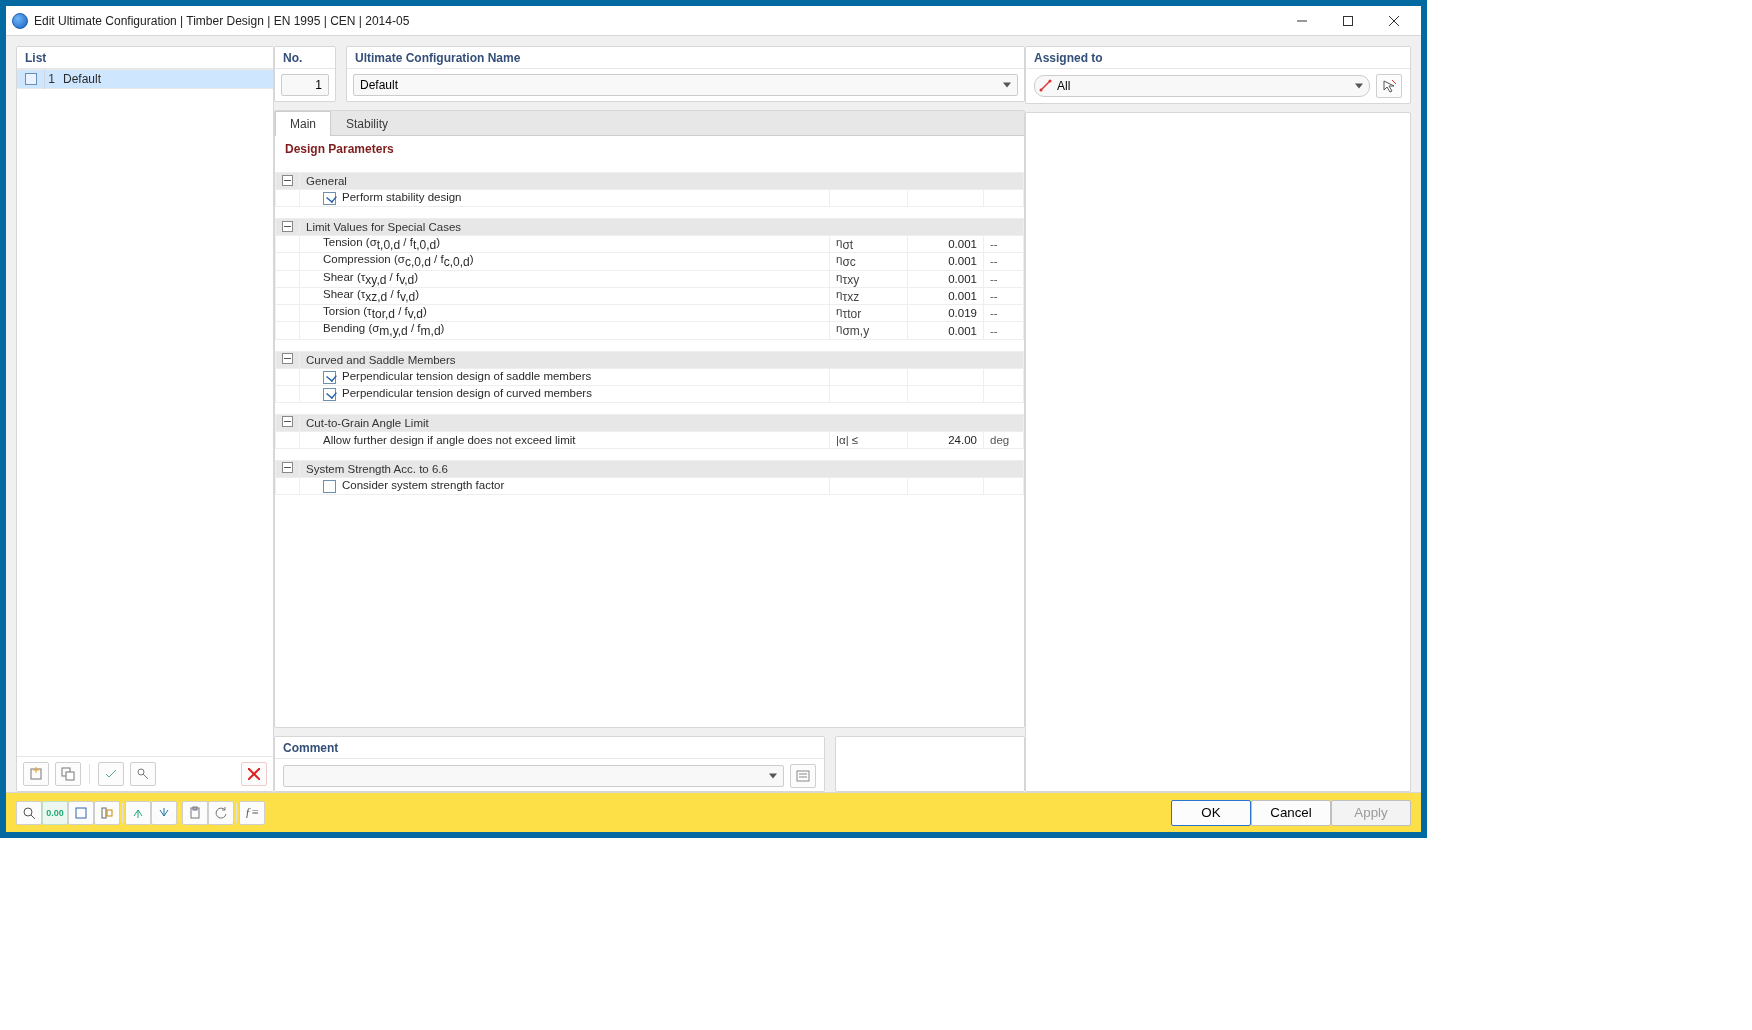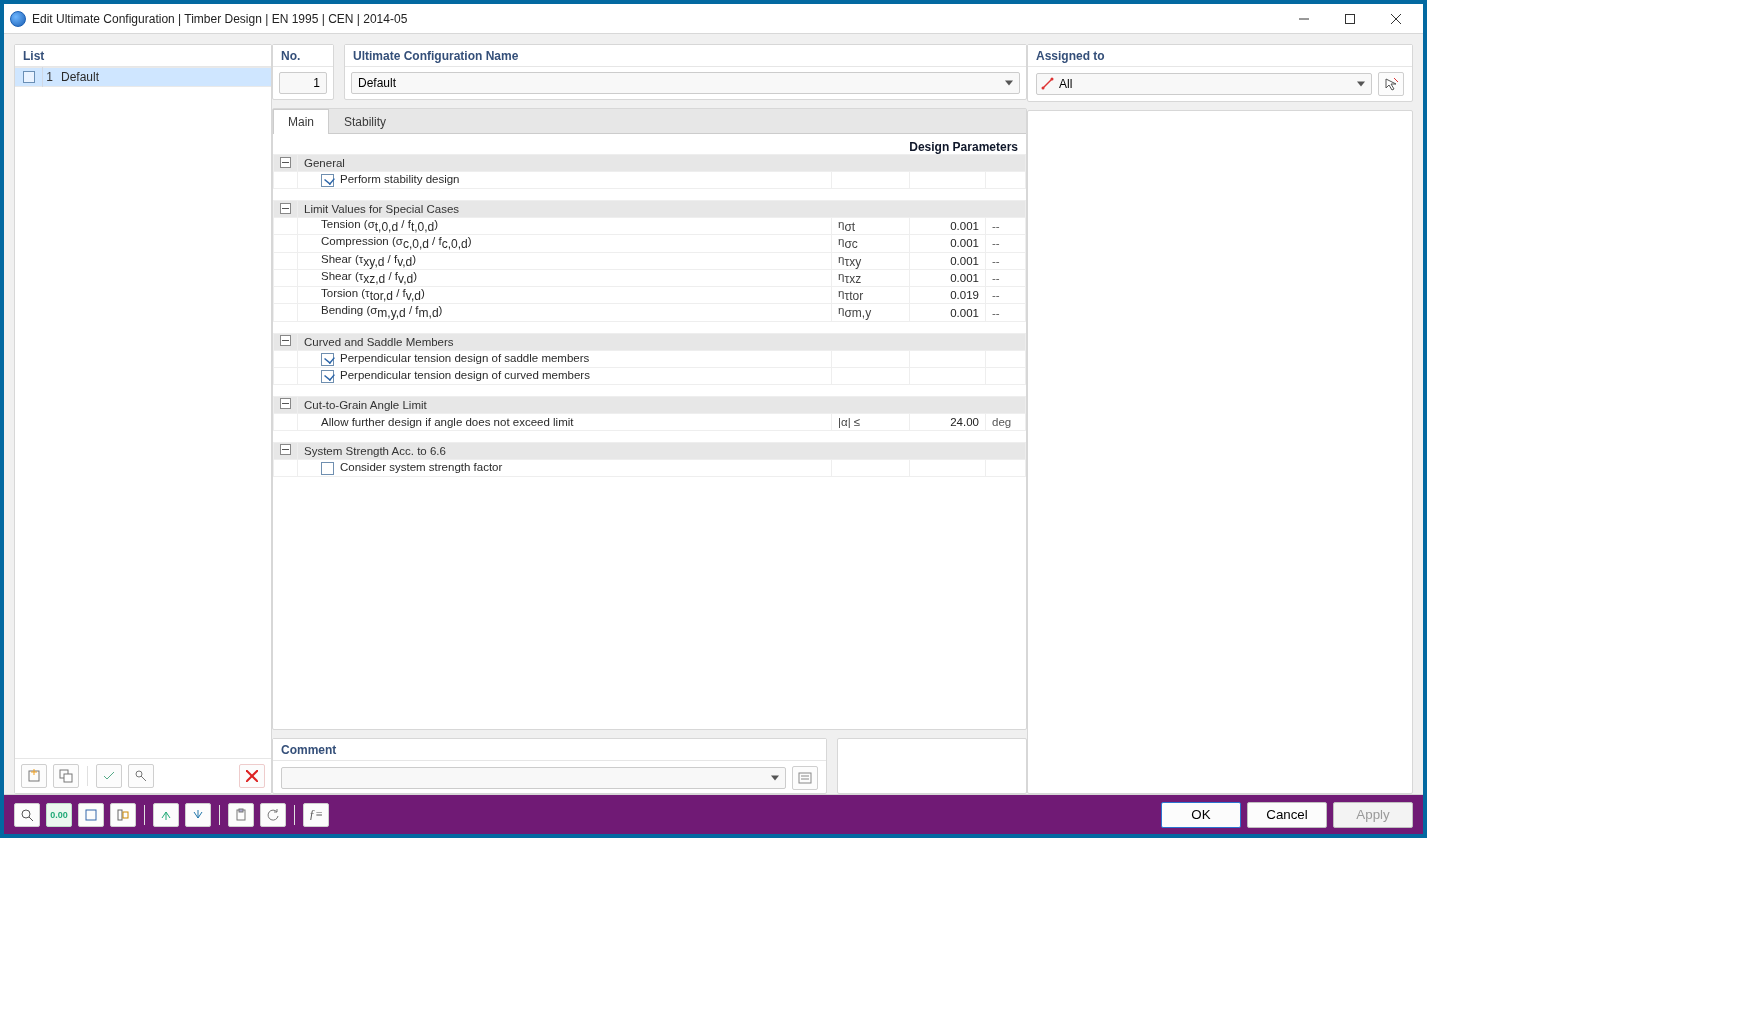--- a/index.html
+++ b/index.html
@@ -1,18 +1,18 @@
 <!DOCTYPE html>
 <html><head>
 <meta charset="utf-8">
 <style>
 * { box-sizing: border-box; margin: 0; padding: 0; font-family: "Segoe UI", Tahoma, sans-serif; }
 body { background: #fff; font-size: 12px; color: #2a2a2a; }
 
-.window { border: 4px solid #0369a1; width: 1427px; height: 838px; display: flex; flex-direction: column; background:#fff; }
+.window { border: 6px solid #0369a1; width: 1427px; height: 838px; display: flex; flex-direction: column; background:#fff; }
 .titlebar { height: 30px; display: flex; align-items: center; padding: 0 4px 0 6px; border-bottom: 1px solid #d8d8d8; background: #fff; }
 .titlebar .tico { width:16px; height:16px; margin-right:6px; border-radius:50%; background: radial-gradient(circle at 35% 35%, #6eb6ff, #1a5fb4); border:1px solid #1a5fb4; }
 .titlebar .ttl { font-size: 12px; color:#222; flex:0 0 auto; }
 .titlebar .spacer { flex:1; }
 .winbtn { width:46px; height:28px; display:flex; align-items:center; justify-content:center; color:#333; }
 .winbtn svg { pointer-events:none; }
 
 .body { flex:1; display:flex; padding:10px 10px 0 10px; background:#f0f0f0; min-height:0; }
 
 .panel { background:#fff; border:1px solid #d7d7d7; border-radius:2px; display:flex; flex-direction:column; }
@@ -40,21 +40,21 @@
 .input { background:#f8f8f8; border:1px solid #ccc; border-radius:2px; padding:2px 6px; width:100%; height:22px; font-size:12px; }
 .numpanel .input { text-align:right; }
 .combo { position:relative; }
 .combo::after { content:""; position:absolute; right:7px; top:50%; transform:translateY(-50%); border-left:4px solid transparent; border-right:4px solid transparent; border-top:5px solid #555; }
 
 
 .paramspanel { flex:1; }
 .tabs { display:flex; background:#e7e7e7; border-bottom:1px solid #cccccc; }
 .tab { padding:5px 14px 4px; border:1px solid transparent; border-bottom:none; color:#3a3a3a; }
 .tab.active { background:#fff; border-color:#cccccc; border-top:1px solid #cccccc; margin-bottom:-1px; }
-.section-title { font-weight:600; color:#0f172a; padding:6px 8px 0 10px; background:#fff;text-align:right; }
+.section-title { font-weight:600; color:#7f1d1d; padding:6px 8px 16px 10px; background:#fff; }
 .grid { width:100%; border-collapse:collapse; }
 .grid td { border:1px solid #eeeeee; height:17px; padding:0 6px; font-size:11.5px; vertical-align:middle; }
 .grid tr.group td { background:#e7e7e7; color:#333; }
 .grid td.pm { width:22px; text-align:center; color:#555; }
 .minus { display:inline-block; width:11px; height:11px; border:1px solid #888; position:relative; background:#fff; }
 .minus::before { content:""; position:absolute; left:1px; right:1px; top:4px; height:1px; background:#555; }
 .grid td.indent2 { padding-left:23px; }
 .grid td.sym { width:78px; color:#444; }
 .grid td.val { width:76px; text-align:right; color:#222; }
 .grid td.unit { width:40px; color:#555; }
@@ -63,25 +63,25 @@
 .grid tr.sp td { border:none; height:12px; }
 .params-scroll { flex:1; overflow:auto; }
 
 .commentpanel { height:56px; }
 .commentpanel .cbod { display:flex; align-items:center; gap:6px; padding:5px 8px; }
 .commentpanel .input { flex:1; }
 
 
 .rightcol { width:386px; display:flex; flex-direction:column; gap:8px; }
 .assignbody { display:flex; gap:6px; align-items:center; padding:5px 8px; }
-.assignbody .input { flex:1; }
+.assignbody .input { flex:1;border-radius:10px; }
 .bigpanel { flex:1; }
 
 
-.bottom { height:40px; border-top:1px solid #d7d7d7; background:#701a75; display:flex; align-items:center; padding:0 10px; gap:6px; }
+.bottom { height:40px; border-top:1px solid #d7d7d7; background:#fde047; display:flex; align-items:center; padding:0 10px; }
 .bottom .spacer { flex:1; }
 .mainbtn { min-width:80px; height:26px; border:1px solid #bfbfbf; border-radius:2px; background:#fcfcfc; padding:0 14px; }
 .mainbtn.primary { border:1px solid #2a74d0; }
 .mainbtn.disabled { color:#9a9a9a; background:#f3f3f3; }
 
 sub { font-size:12px; vertical-align:sub; }
 </style>
 </head>
 <body>
 

